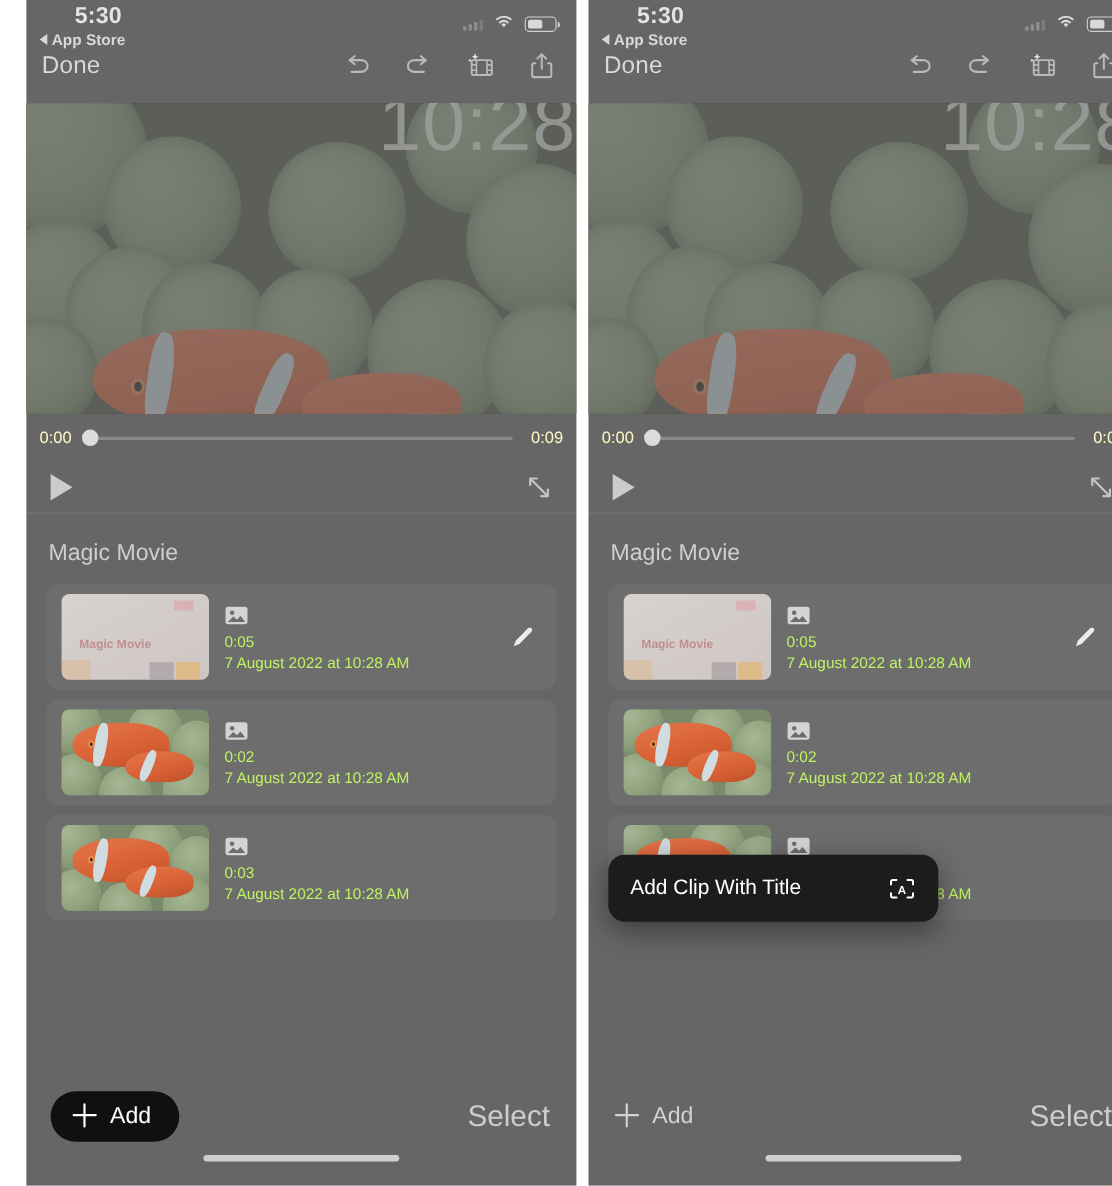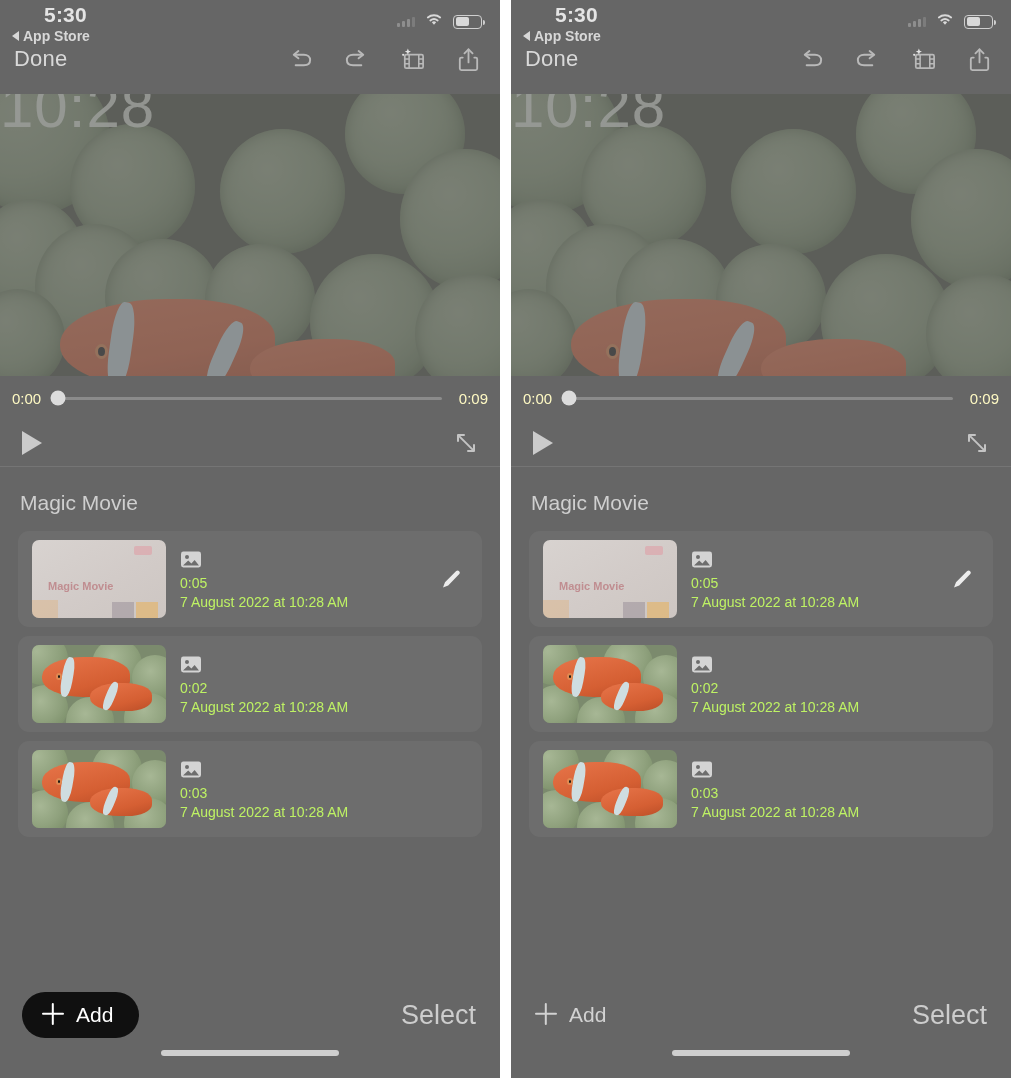--- a/index.html
+++ b/index.html
@@ -7,20 +7,21 @@
     width: 1011px; height: 1078px;
     background: #ffffff;
     font-family: "Liberation Sans", sans-serif;
     overflow: hidden;
   }
   .stage {
     position: relative;
     width: 871px; height: 1078px;
     display: flex;
     background: #ffffff;
+    margin-left: 24px;
   }
 
   
   .panel {
     position: relative;
     height: 1078px;
     background: #666666;
     overflow: hidden;
     flex: 0 0 auto;
   }
@@ -120,22 +121,22 @@
     position: absolute;
     background: #c8d8dc;
     border-radius: 40%;
   }
   .preview .eye {
     position:absolute; width:13px; height:15px; border-radius:50%;
     background:#1b1b1b; border:3px solid #e0864f;
   }
   .preview .timeoverlay {
     position: absolute; left: 0; right: 0; top: -22px;
-    text-align: left;
-    font-size: 60px; font-weight: 300; letter-spacing: 1px;
+    text-align: right;
+    font-size: 70px; font-weight: 300; letter-spacing: 1px;
     color: rgba(238,244,235,.88);
     font-family: "Liberation Sans", sans-serif;
   }
   .preview .scrim {
     position: absolute; inset: 0;
     background: rgba(102,102,102,.62);
   }
 
   
   .scrubber {
@@ -710,17 +711,26 @@
         <div class="add-btn plain">
           <span class="plus-icon"></span>
           <span>Add</span>
         </div>
         <div class="select-link">Select</div>
       </div>
       <div class="home-indicator"></div>
     </div>
 
     <div class="ctx-menu">
+      <div class="ctx-item">
+        <span>Add Clip With Title</span>
+        <span class="ctx-icon">
+          <svg viewBox="0 0 26 24">
+              <path d="M3 8V5.6A1.6 1.6 0 0 1 4.6 4H8M18 4h3.4A1.6 1.6 0 0 1 23 5.6V8M23 16v2.4a1.6 1.6 0 0 1-1.6 1.6H18M8 20H4.6A1.6 1.6 0 0 1 3 18.4V16" stroke="#ffffff" stroke-width="1.8" fill="none" stroke-linecap="round"></path>
+              <text x="13" y="16.6" font-family="Liberation Sans, sans-serif" font-size="10.5" font-weight="700" fill="#ffffff" text-anchor="middle">A</text>
+            </svg>
+        </span>
+      </div>
     </div>
 
   </div>
 
 </div>
 
 </body></html>

